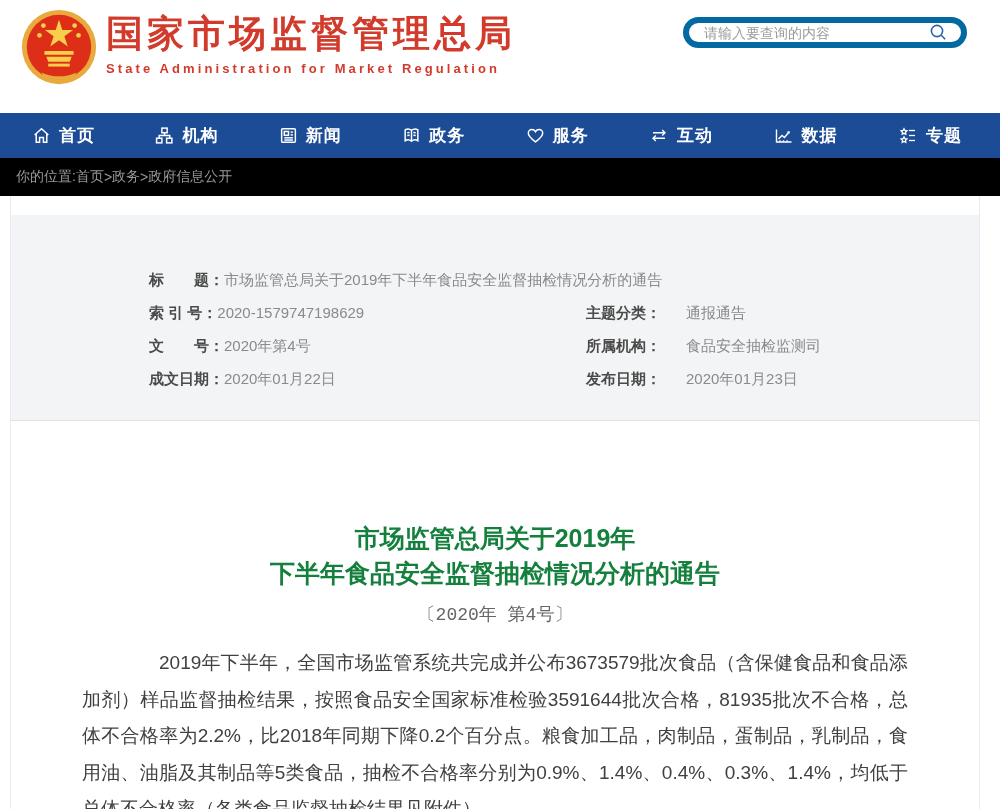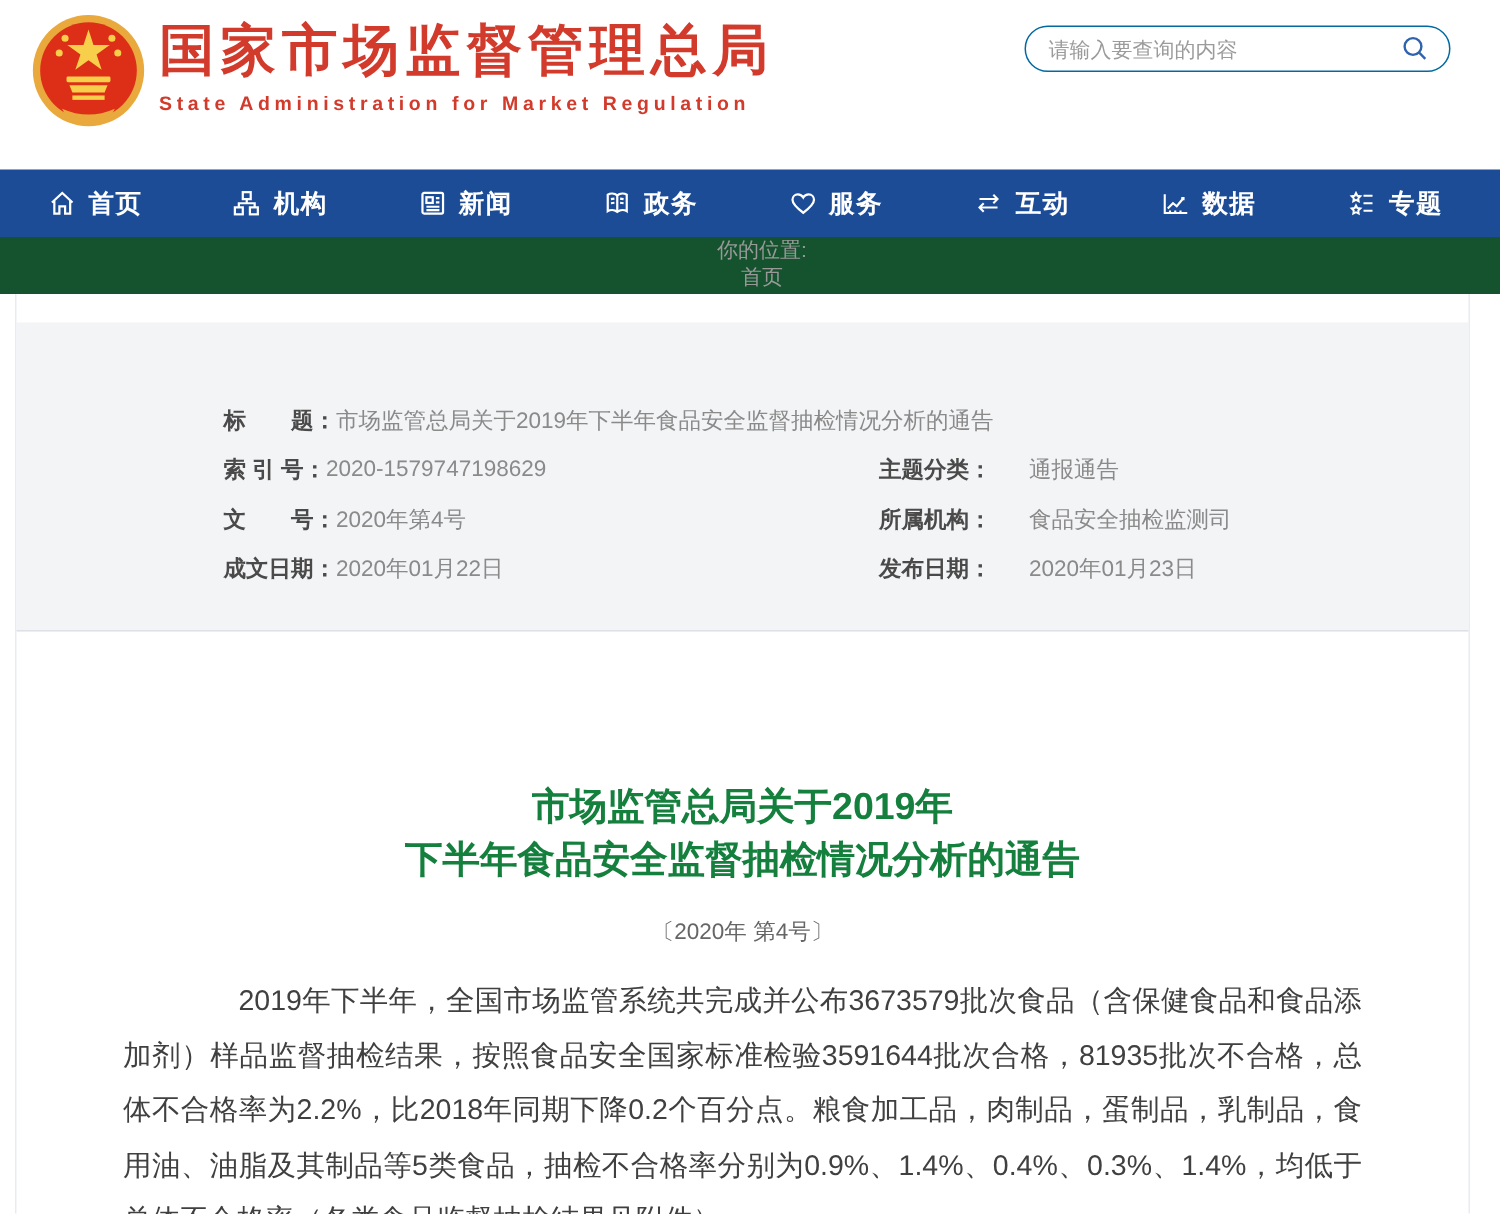--- a/index.html
+++ b/index.html
@@ -6,55 +6,55 @@
   html,body { width:1000px; height:809px; overflow:hidden; background:#fff;
     font-family:"Liberation Sans","DejaVu Sans",sans-serif; }
 
   
   .header { position:relative; height:100px; background:#fff;padding-left:20px; }
   .emblem { position:absolute; left:18px; top:7px; width:82px; height:84px; }
   .site-titles { position:absolute; left:106px; top:13px; }
   .site-title { font-size:37px; font-weight:bold; color:#d23a2b; letter-spacing:4px; line-height:1.15; }
   .site-subtitle { font-size:13px; color:#d23a2b; letter-spacing:3.1px; margin-top:5px; font-weight:bold; }
   .search-box { position:absolute; left:683px; top:17px; width:284px; height:31px;
-    border:1px solid #0369a1; border-radius:16px; background:#fff;
+    border:6px solid #0369a1; border-radius:16px; background:#fff;
     display:flex; align-items:center; padding:0 12px 0 15px; }
   .search-input { flex:1; border:none; outline:none; font-size:14px; color:#555; background:transparent; }
   .search-input::placeholder { color:#9b9b9b; }
   .search-btn { width:20px; height:20px; cursor:pointer; display:flex; align-items:center; }
 
   
   .nav { position:absolute; top:113px; left:0; width:1000px; height:45px; background:#1d4c97;
     display:flex; align-items:center; justify-content:space-between; padding:0 38px 0 32px; }
   .nav-item { display:flex; align-items:center; gap:8px; color:#fff; text-decoration:none;
     font-size:17px; font-weight:bold; letter-spacing:1px; cursor:pointer; }
   .nav-item svg { display:block; }
 
   
   .breadcrumb-bar { position:absolute; top:158px; left:0; width:1000px; height:38px;
-    background:#14532d; display:flex; align-items:center; padding-left:16px;
-    font-size:14px; color:#999;flex-direction:column; }
+    background:#000000; display:flex; align-items:center; padding-left:16px;
+    font-size:14px; color:#999; }
   .breadcrumb-bar a { color:#999; text-decoration:none; cursor:pointer; }
 
   
   .wrapper { position:absolute; top:196px; left:10px; width:970px; height:613px;
     background:#fff; border-left:1px solid #e8ebf1; border-right:1px solid #e8ebf1; }
 
   .meta-panel { margin-top:19px; height:206px; background:#f3f4f6; border-bottom:1px solid #dde1e7;
     padding:56px 30px 0 138px; font-size:15px; }
   .meta-row { display:flex; height:33px; align-items:flex-start; }
   .meta-cell { display:flex; width:437px; }
   .meta-cell.right { width:auto;gap:25px; }
   .meta-label { color:#4a4a4a; font-weight:bold; white-space:pre; }
   .meta-value { color:#8a8a8a; }
 
   
   .doc { padding:100px 71px 0 71px; }
   .doc-title { text-align:center; font-size:25px; font-weight:bold; color:#15803d; line-height:35px; }
-  .doc-issue { text-align:center; font-size:15px; color:#666; margin-top:21px; }
+  .doc-issue { text-align:center; font-size:18px; color:#666; margin-top:11px;font-family:Liberation Mono, monospace; }
   .doc-body { margin-top:19px; font-size:19px; color:#404040; line-height:36.6px;
     text-align:justify; text-indent:77px; }
 </style>
 </head>
 <body>
 
 <div class="header">
   <svg class="emblem" viewBox="0 0 84 84">
     <circle cx="42" cy="40" r="38" fill="#e9a93c"></circle>
     <circle cx="42" cy="40" r="33" fill="#dd2f17"></circle>

